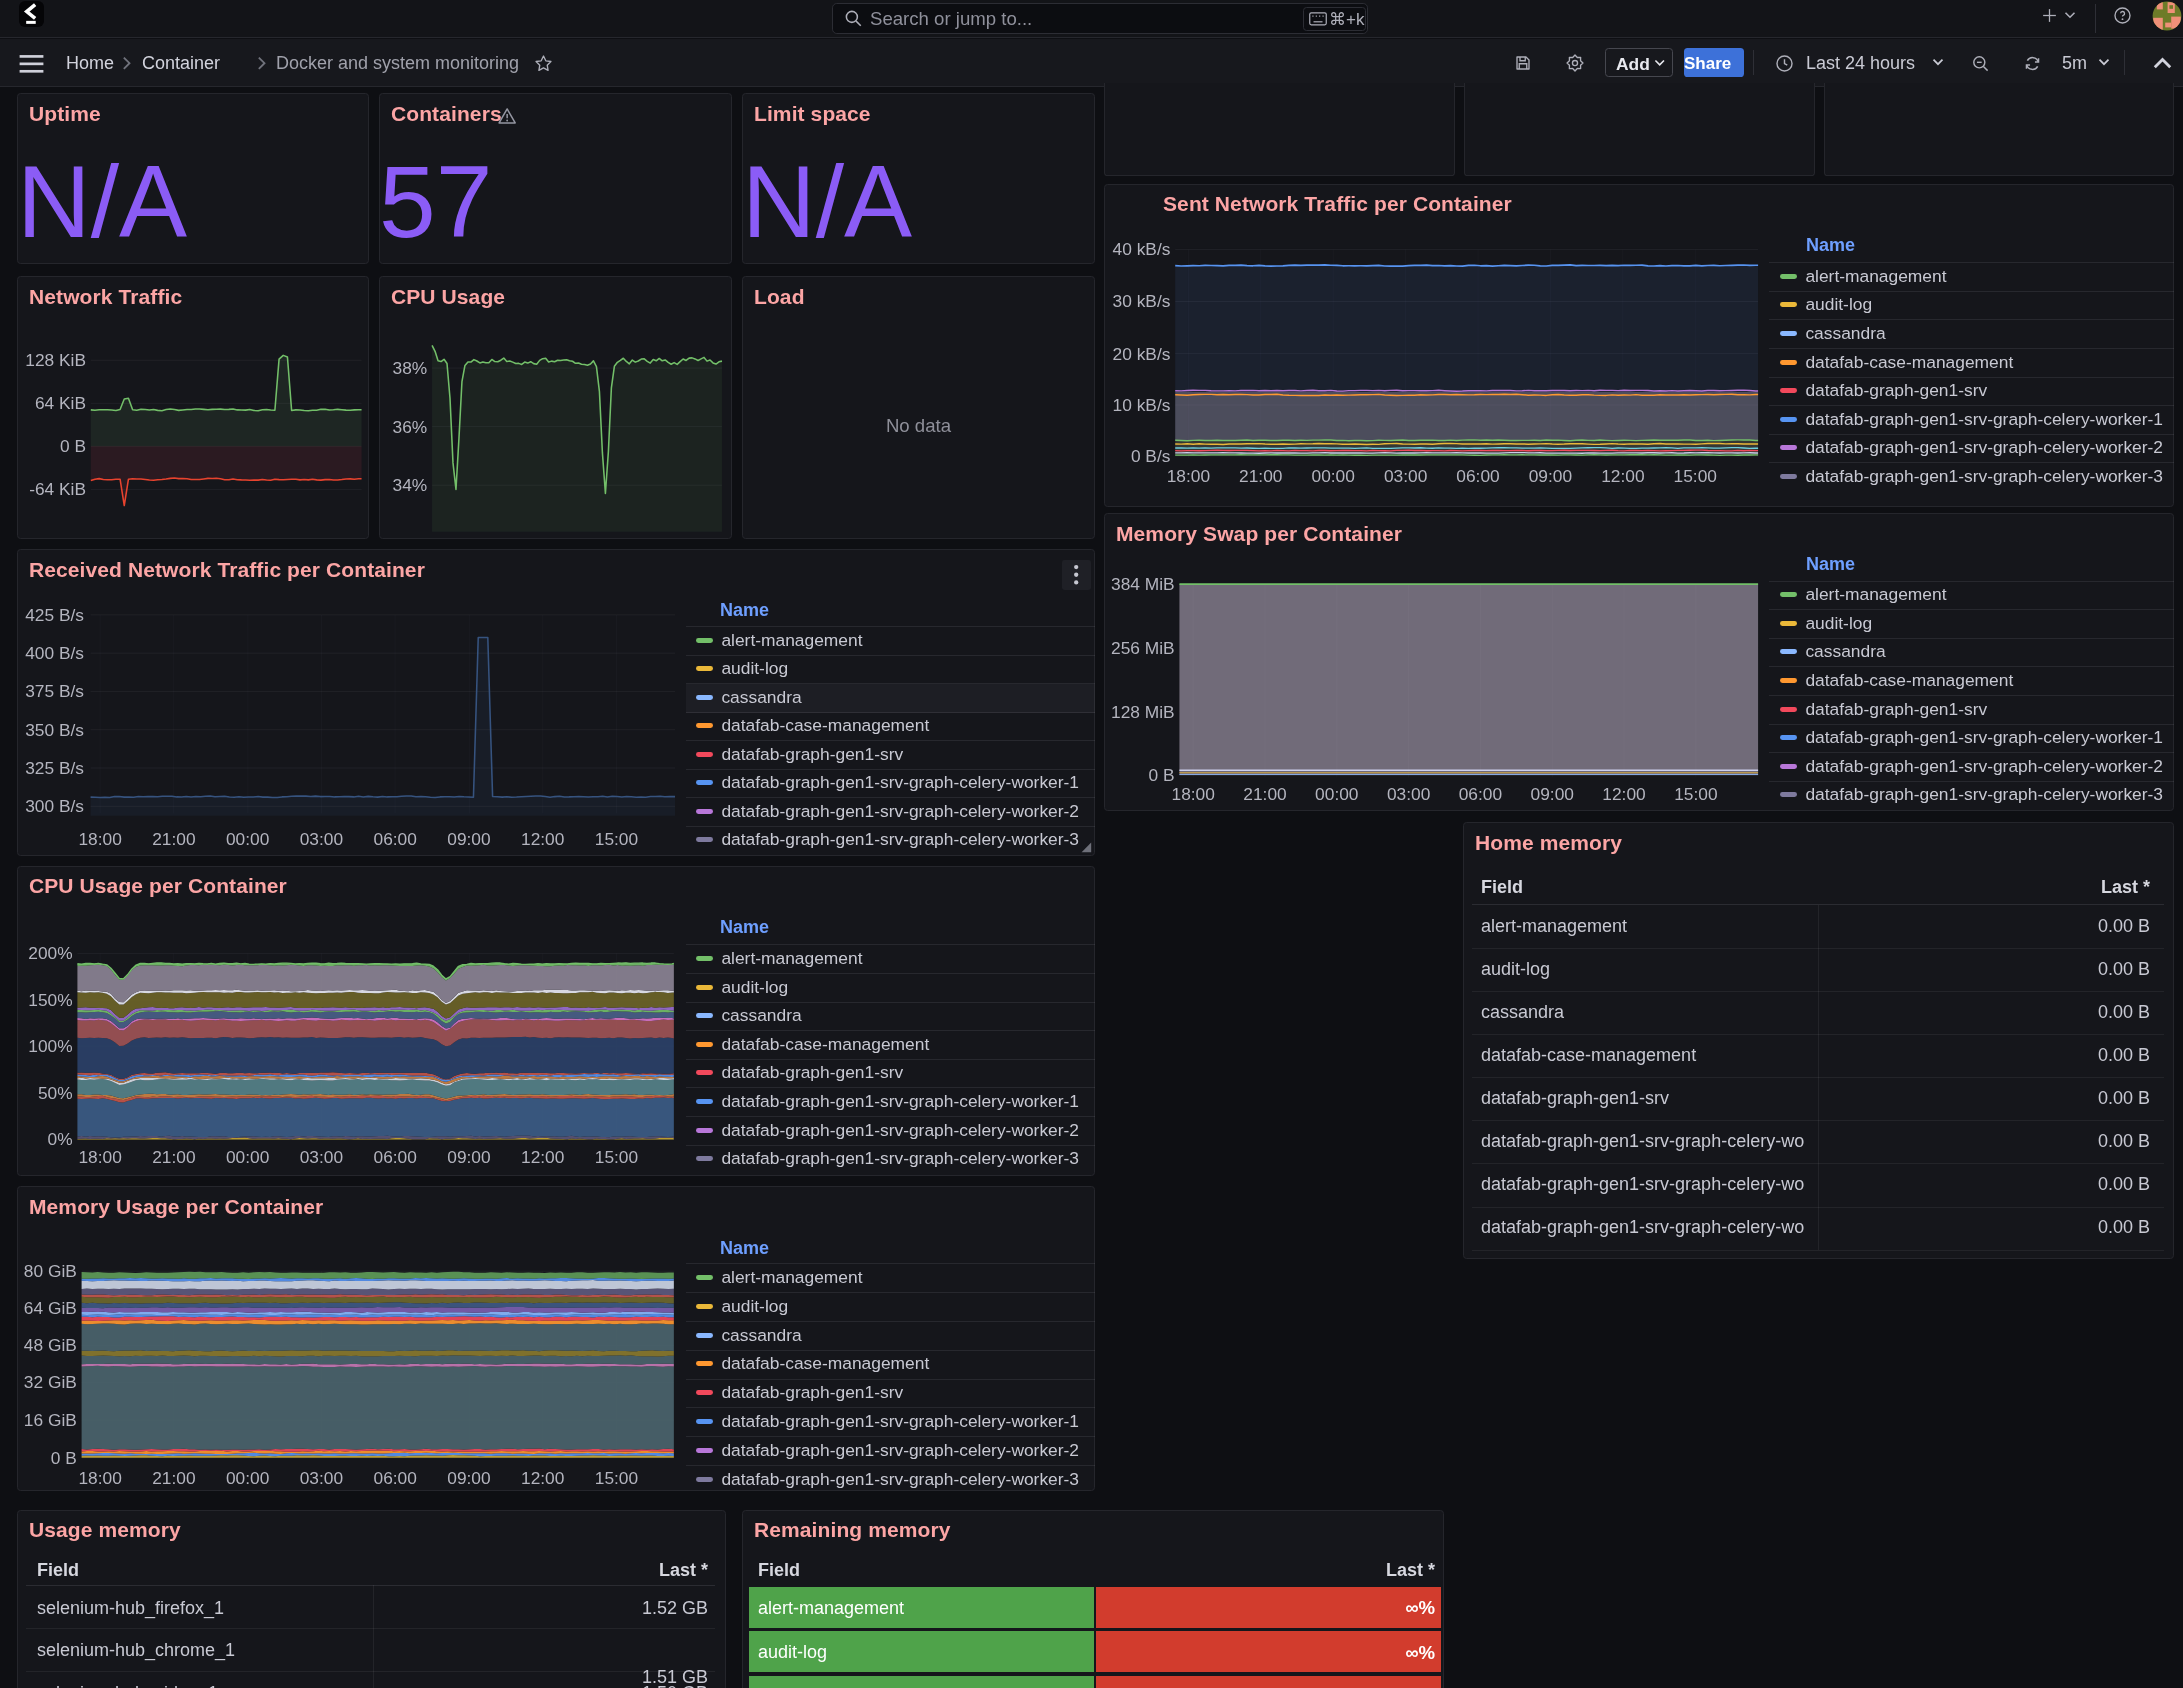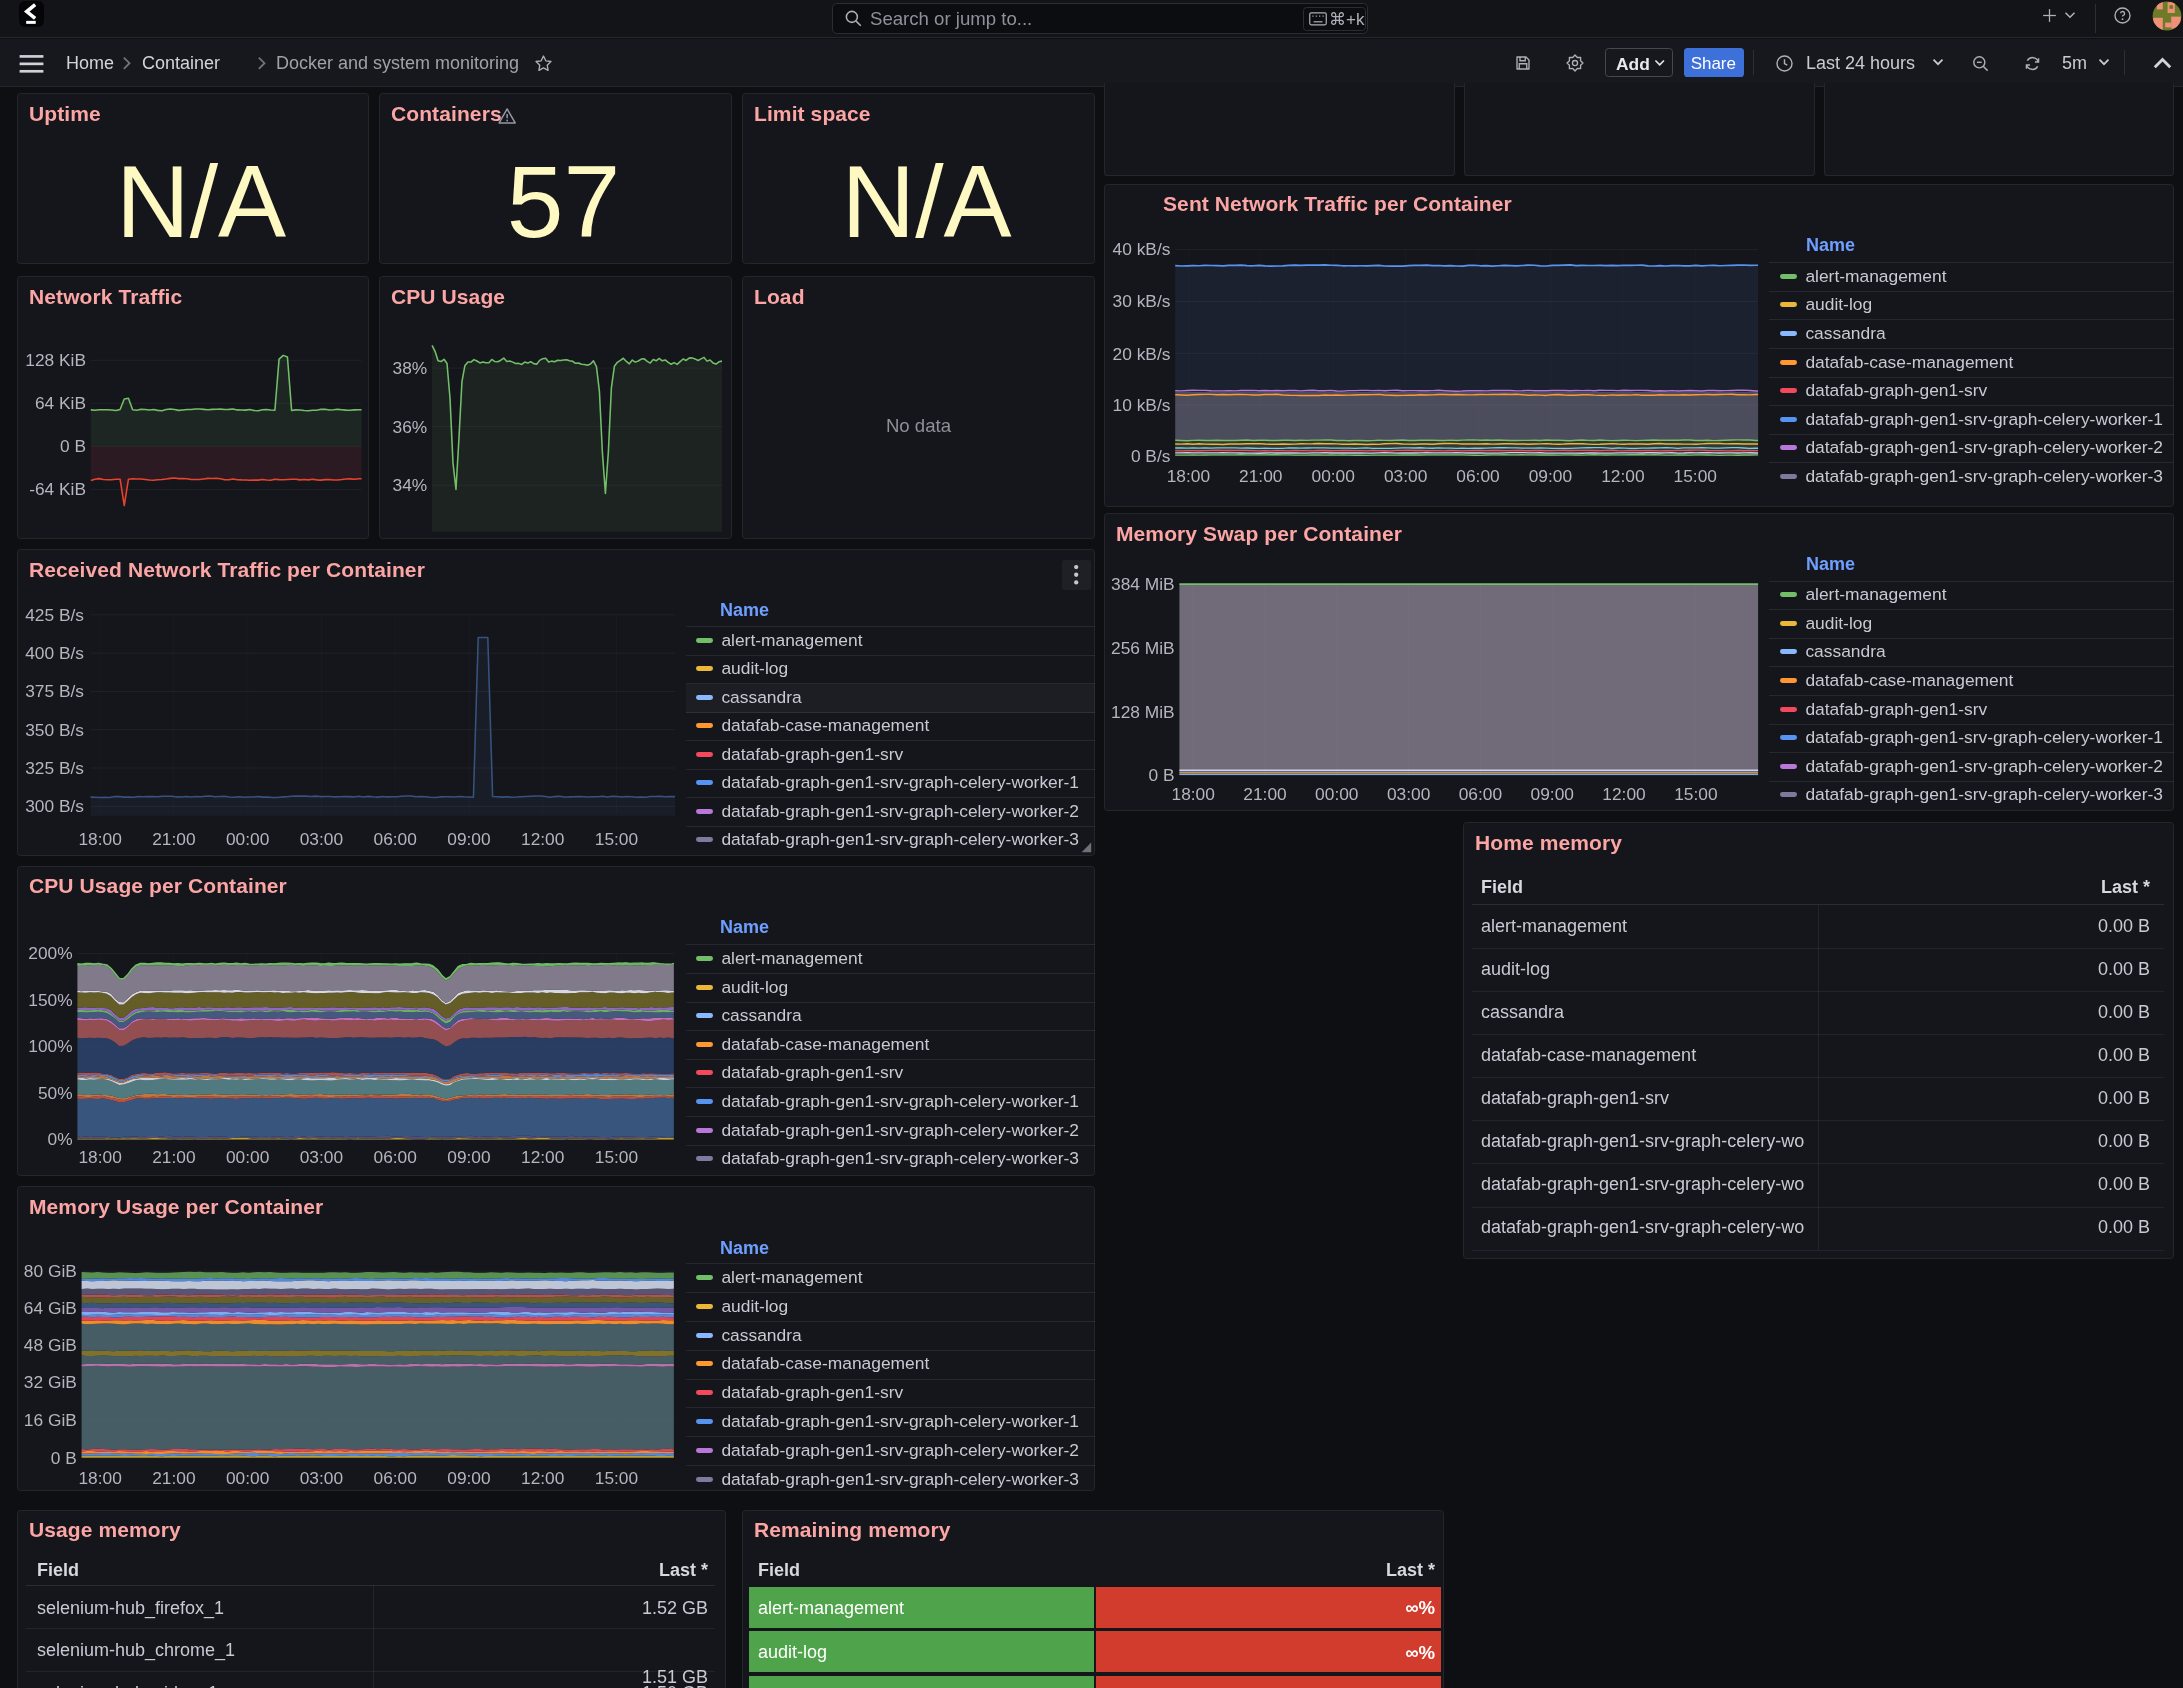--- a/index.html
+++ b/index.html
@@ -2,21 +2,21 @@
 <html style="font-size:9.6px"><head><meta charset="utf-8"><style>
 * { margin:0; padding:0; box-sizing:border-box; }
 html,body { width:2183px; height:1689px; background:#0e0f13; overflow:hidden;
   font-family:"Liberation Sans", sans-serif; }
 .abs { position:absolute; }
 .panel { position:absolute; background:#15161b; border:1.2px solid #25262c; border-radius:3.6px; }
 .ptitle { position:absolute; left:12px; top:8.4px; font-size:21px; font-weight:600; color:#fca5a5; letter-spacing:0.1px; }
 .lrow { position:absolute; display:flex; align-items:center; color:#c8c9d3; font-size:17.4px; white-space:nowrap; }
 .lmark { display:inline-block; width:17px; height:4.8px; border-radius:2.4px; margin-right:8.4px; flex:none; }
 .lsep { position:absolute; height:0.6px; background:rgba(204,204,220,0.10); }
-.statval { position:absolute; font-weight:500; color:#fef9c3; text-align:center; font-size:102px; line-height:102px;padding-left:16px; }
+.statval { position:absolute; font-weight:500; color:#8b5cf6; text-align:left; font-size:102px; line-height:102px; }
 </style></head><body>
 
 <div class="abs" style="left:0;top:0;width:2183px;height:38px;background:#131418;border-bottom:1.2px solid #26272d;"></div>
 <div class="abs" style="left:19px;top:1.2px;width:24.5px;height:26px;background:#050507;border-radius:6px;"></div>
 <svg class="abs" style="left:19px;top:1.2px" width="24.5" height="26" viewBox="0 0 41 43">
 <path d="M 27 6 L 13 17.5 L 27 29" fill="none" stroke="#ffffff" stroke-width="6"></path>
 <rect x="12" y="33" width="16" height="5" fill="#ffffff"></rect>
 </svg>
 <div class="abs" style="left:832px;top:3px;width:536px;height:30.5px;background:#0c0d11;border:1.2px solid #2c2d34;border-radius:4.8px;"></div>
 <svg class="abs" style="left:843px;top:7.8px" width="20.3" height="20.3" viewBox="0 0 24 24">
@@ -89,21 +89,21 @@
 <svg class="abs" style="left:1566px;top:54px" width="18" height="18" viewBox="0 0 24 24">
 <circle cx="12" cy="12" r="3.4" fill="none" stroke="#aeafb9" stroke-width="1.8"></circle>
 <polygon points="12.00,1.40 15.06,4.61 19.50,4.50 19.39,8.94 22.60,12.00 19.39,15.06 19.50,19.50 15.06,19.39 12.00,22.60 8.94,19.39 4.50,19.50 4.61,15.06 1.40,12.00 4.61,8.94 4.50,4.50 8.94,4.61" fill="none" stroke="#aeafb9" stroke-width="1.8" stroke-linejoin="round"></polygon>
 </svg>
 <div class="abs" style="left:1605px;top:48px;width:68px;height:29px;border:1.2px solid #46474f;border-radius:3.6px;"></div>
 <div class="abs" style="left:1616px;top:54px;font-size:17.4px;font-weight:bold;color:#e9eaf0;">Add</div>
 <svg class="abs" style="left:1654px;top:59px" width="11.4" height="7.8" viewBox="0 0 12 8">
     <path d="M1.5 1.5 L6 6 L10.5 1.5" fill="none" stroke="#e9eaf0" stroke-width="1.7"></path>
   </svg>
 <div class="abs" style="left:1684px;top:48px;width:60px;height:29px;background:#3d71d9;border-radius:3.6px;"></div>
-<div class="abs" style="left:1684px;top:54px;width:52px;text-align:right;font-size:17px;font-weight:normal;color:#ffffff;">Share</div>
+<div class="abs" style="left:1684px;top:54px;width:52px;text-align:left;font-size:17px;font-weight:bold;color:#ffffff;">Share</div>
 <div class="abs" style="left:1753px;top:50px;width:1.2px;height:25px;background:#2e2f36;"></div>
 <svg class="abs" style="left:1775px;top:54px" width="19" height="19" viewBox="0 0 24 24">
 <circle cx="12" cy="12" r="9.5" fill="none" stroke="#aeafb9" stroke-width="1.8"></circle>
 <path d="M12 6.5 V12 L15.5 14" fill="none" stroke="#aeafb9" stroke-width="1.8"></path>
 </svg>
 <div class="abs" style="left:1806px;top:53px;font-size:18px;color:#c9cad4;">Last 24 hours</div>
 <svg class="abs" style="left:1932px;top:58px" width="12" height="8.4" viewBox="0 0 12 8">
     <path d="M1.5 1.5 L6 6 L10.5 1.5" fill="none" stroke="#c9cad4" stroke-width="1.7"></path>
   </svg>
 <svg class="abs" style="left:1971px;top:54px" width="19" height="19" viewBox="0 0 24 24">

